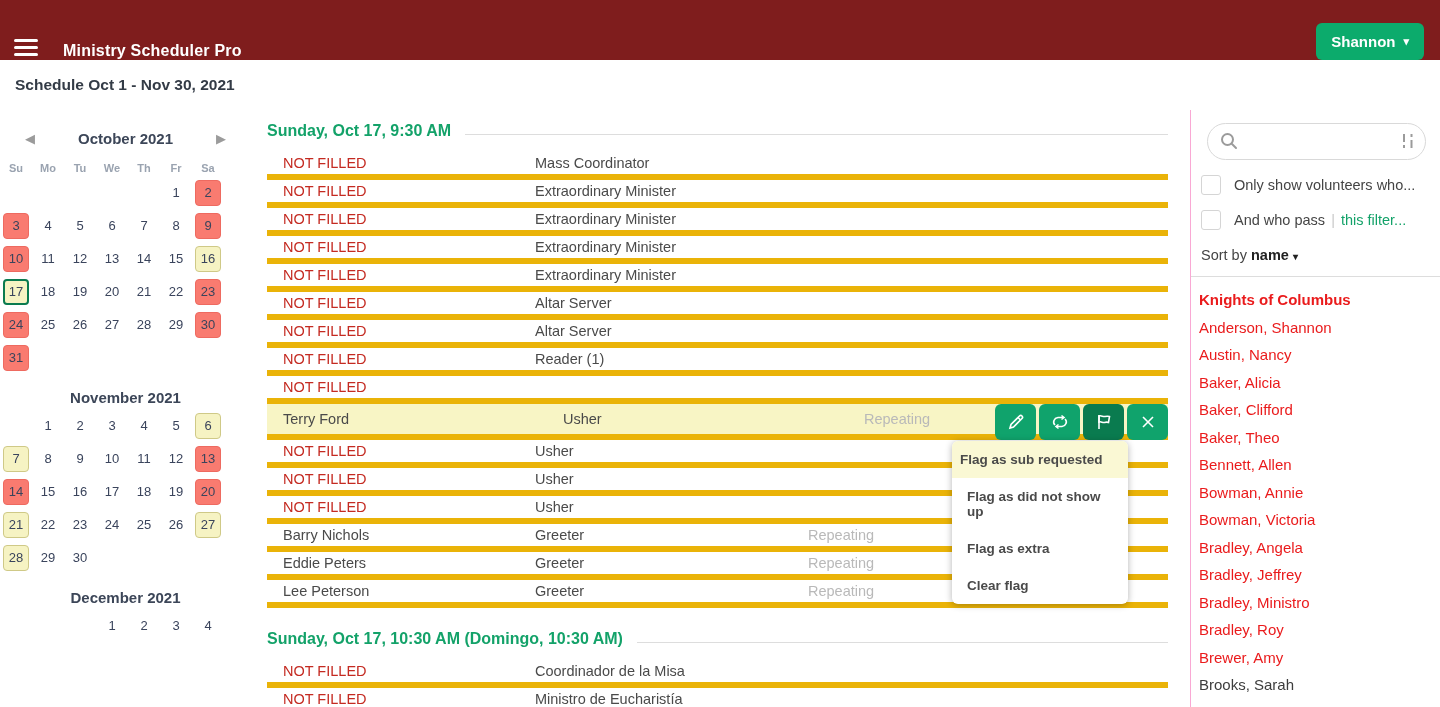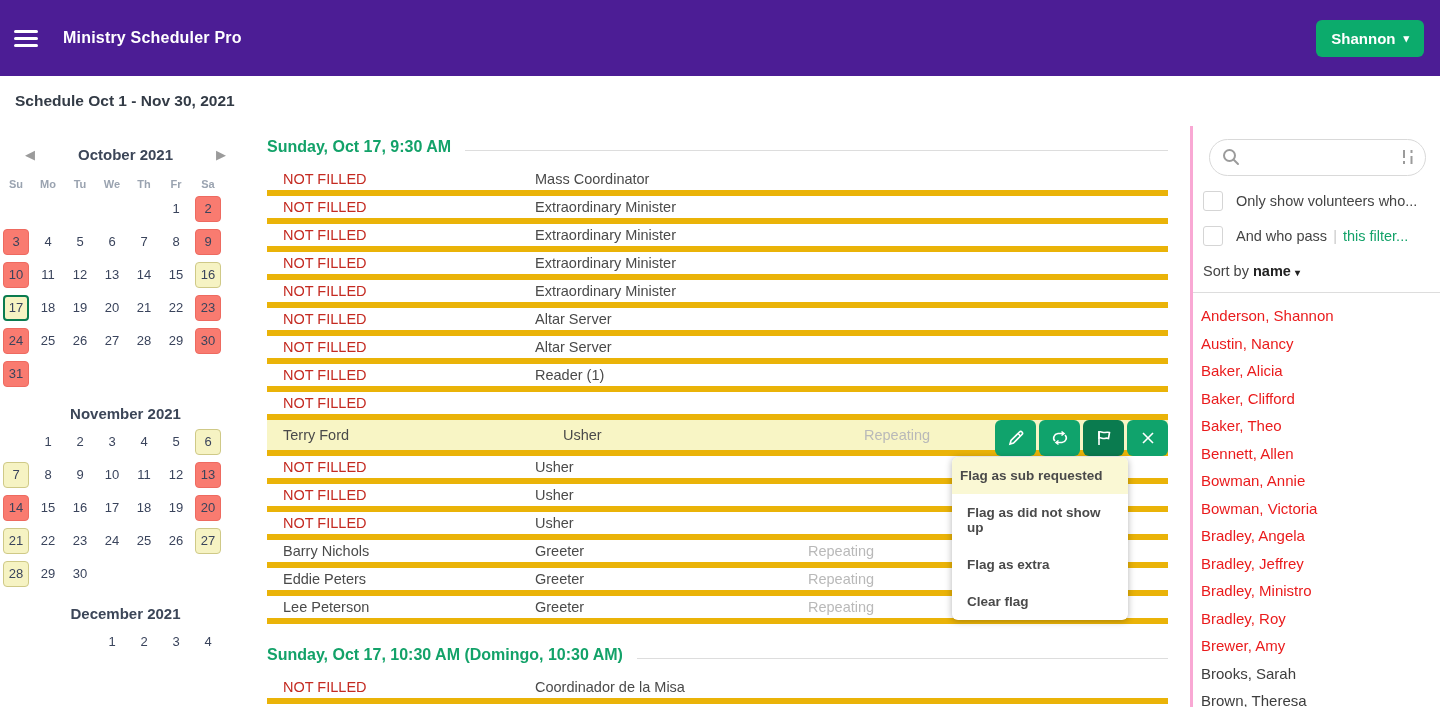--- a/index.html
+++ b/index.html
@@ -1,36 +1,36 @@
 <!DOCTYPE html>
 <html><head>
 <meta charset="utf-8">
 <style>
   * { margin:0; padding:0; box-sizing:border-box; }
   html,body { width:1440px; height:707px; overflow:hidden; background:#fff;
     font-family:"Liberation Sans", sans-serif; }
 
   
-  .topbar { height:76px; background:#4c1d95; display:flex; align-items:center; }
+  .topbar { height:60px; background:#7f1d1d; display:flex; align-items:flex-end; }
   .hamburger { margin-left:14px; width:24px; cursor:pointer; }
   .hamburger span { display:block; height:3px; background:#fff; border-radius:2px; margin:4px 0; }
   .app-title { color:#fff; font-weight:bold; font-size:16px; margin-left:25px; letter-spacing:.2px; }
   .user-btn { margin-left:auto; margin-right:16px; background:#0cab6c; color:#fff; font-weight:bold;
     font-size:15px; padding:10px 15px; border-radius:6px; display:flex; align-items:center; gap:8px; cursor:pointer; }
   .caret { font-size:11px; line-height:1; }
 
   
   .subheader { height:50px; display:flex; align-items:center; }
   .schedule-range { margin-left:15px; font-weight:bold; font-size:15.5px; color:#333b46; }
 
   
   .layout { display:flex; height:597px; }
   .cal-panel { width:255px; flex:none; padding-top:16px; }
   .main { width:901px; flex:none; margin-left:12px; padding-top:6px; }
-  .side { margin-left:auto; width:250px; flex:none; border-left:3px solid #f9a8d4; overflow:hidden; }
+  .side { margin-left:auto; width:250px; flex:none; border-left:1px solid #f9a8d4; overflow:hidden; }
 
   
   .month { margin-bottom:14px; }
   .month-head { display:flex; align-items:center; justify-content:space-between;
     padding:0 26px 0 22px; height:24px; margin-bottom:4px; }
   .month-title { font-weight:bold; font-size:15px; color:#3c4658; flex:1; text-align:center; }
   .nav-arrow { color:#9b9b9b; font-size:13px; cursor:pointer; width:16px; text-align:center; }
   .dow-row, .week { display:grid; grid-template-columns:repeat(7,32px); justify-items:center; }
   .dow-row { margin-top:12px; margin-bottom:6px; }
   .dow { font-size:11px; font-weight:bold; color:#9aa3b0; }
@@ -419,20 +419,21 @@
       <span>Sort by</span>
       <span class="sort-value">
         <span>name</span>
         <span class="caret">▾</span>
       </span>
     </div>
 
     <div class="side-divider"></div>
 
     <div class="vol-list" id="vol-list">
+        <div class="vol-item group">Knights of Columbus</div>
         <div class="vol-item red">Anderson, Shannon</div>
         <div class="vol-item red">Austin, Nancy</div>
         <div class="vol-item red">Baker, Alicia</div>
         <div class="vol-item red">Baker, Clifford</div>
         <div class="vol-item red">Baker, Theo</div>
         <div class="vol-item red">Bennett, Allen</div>
         <div class="vol-item red">Bowman, Annie</div>
         <div class="vol-item red">Bowman, Victoria</div>
         <div class="vol-item red">Bradley, Angela</div>
         <div class="vol-item red">Bradley, Jeffrey</div>

